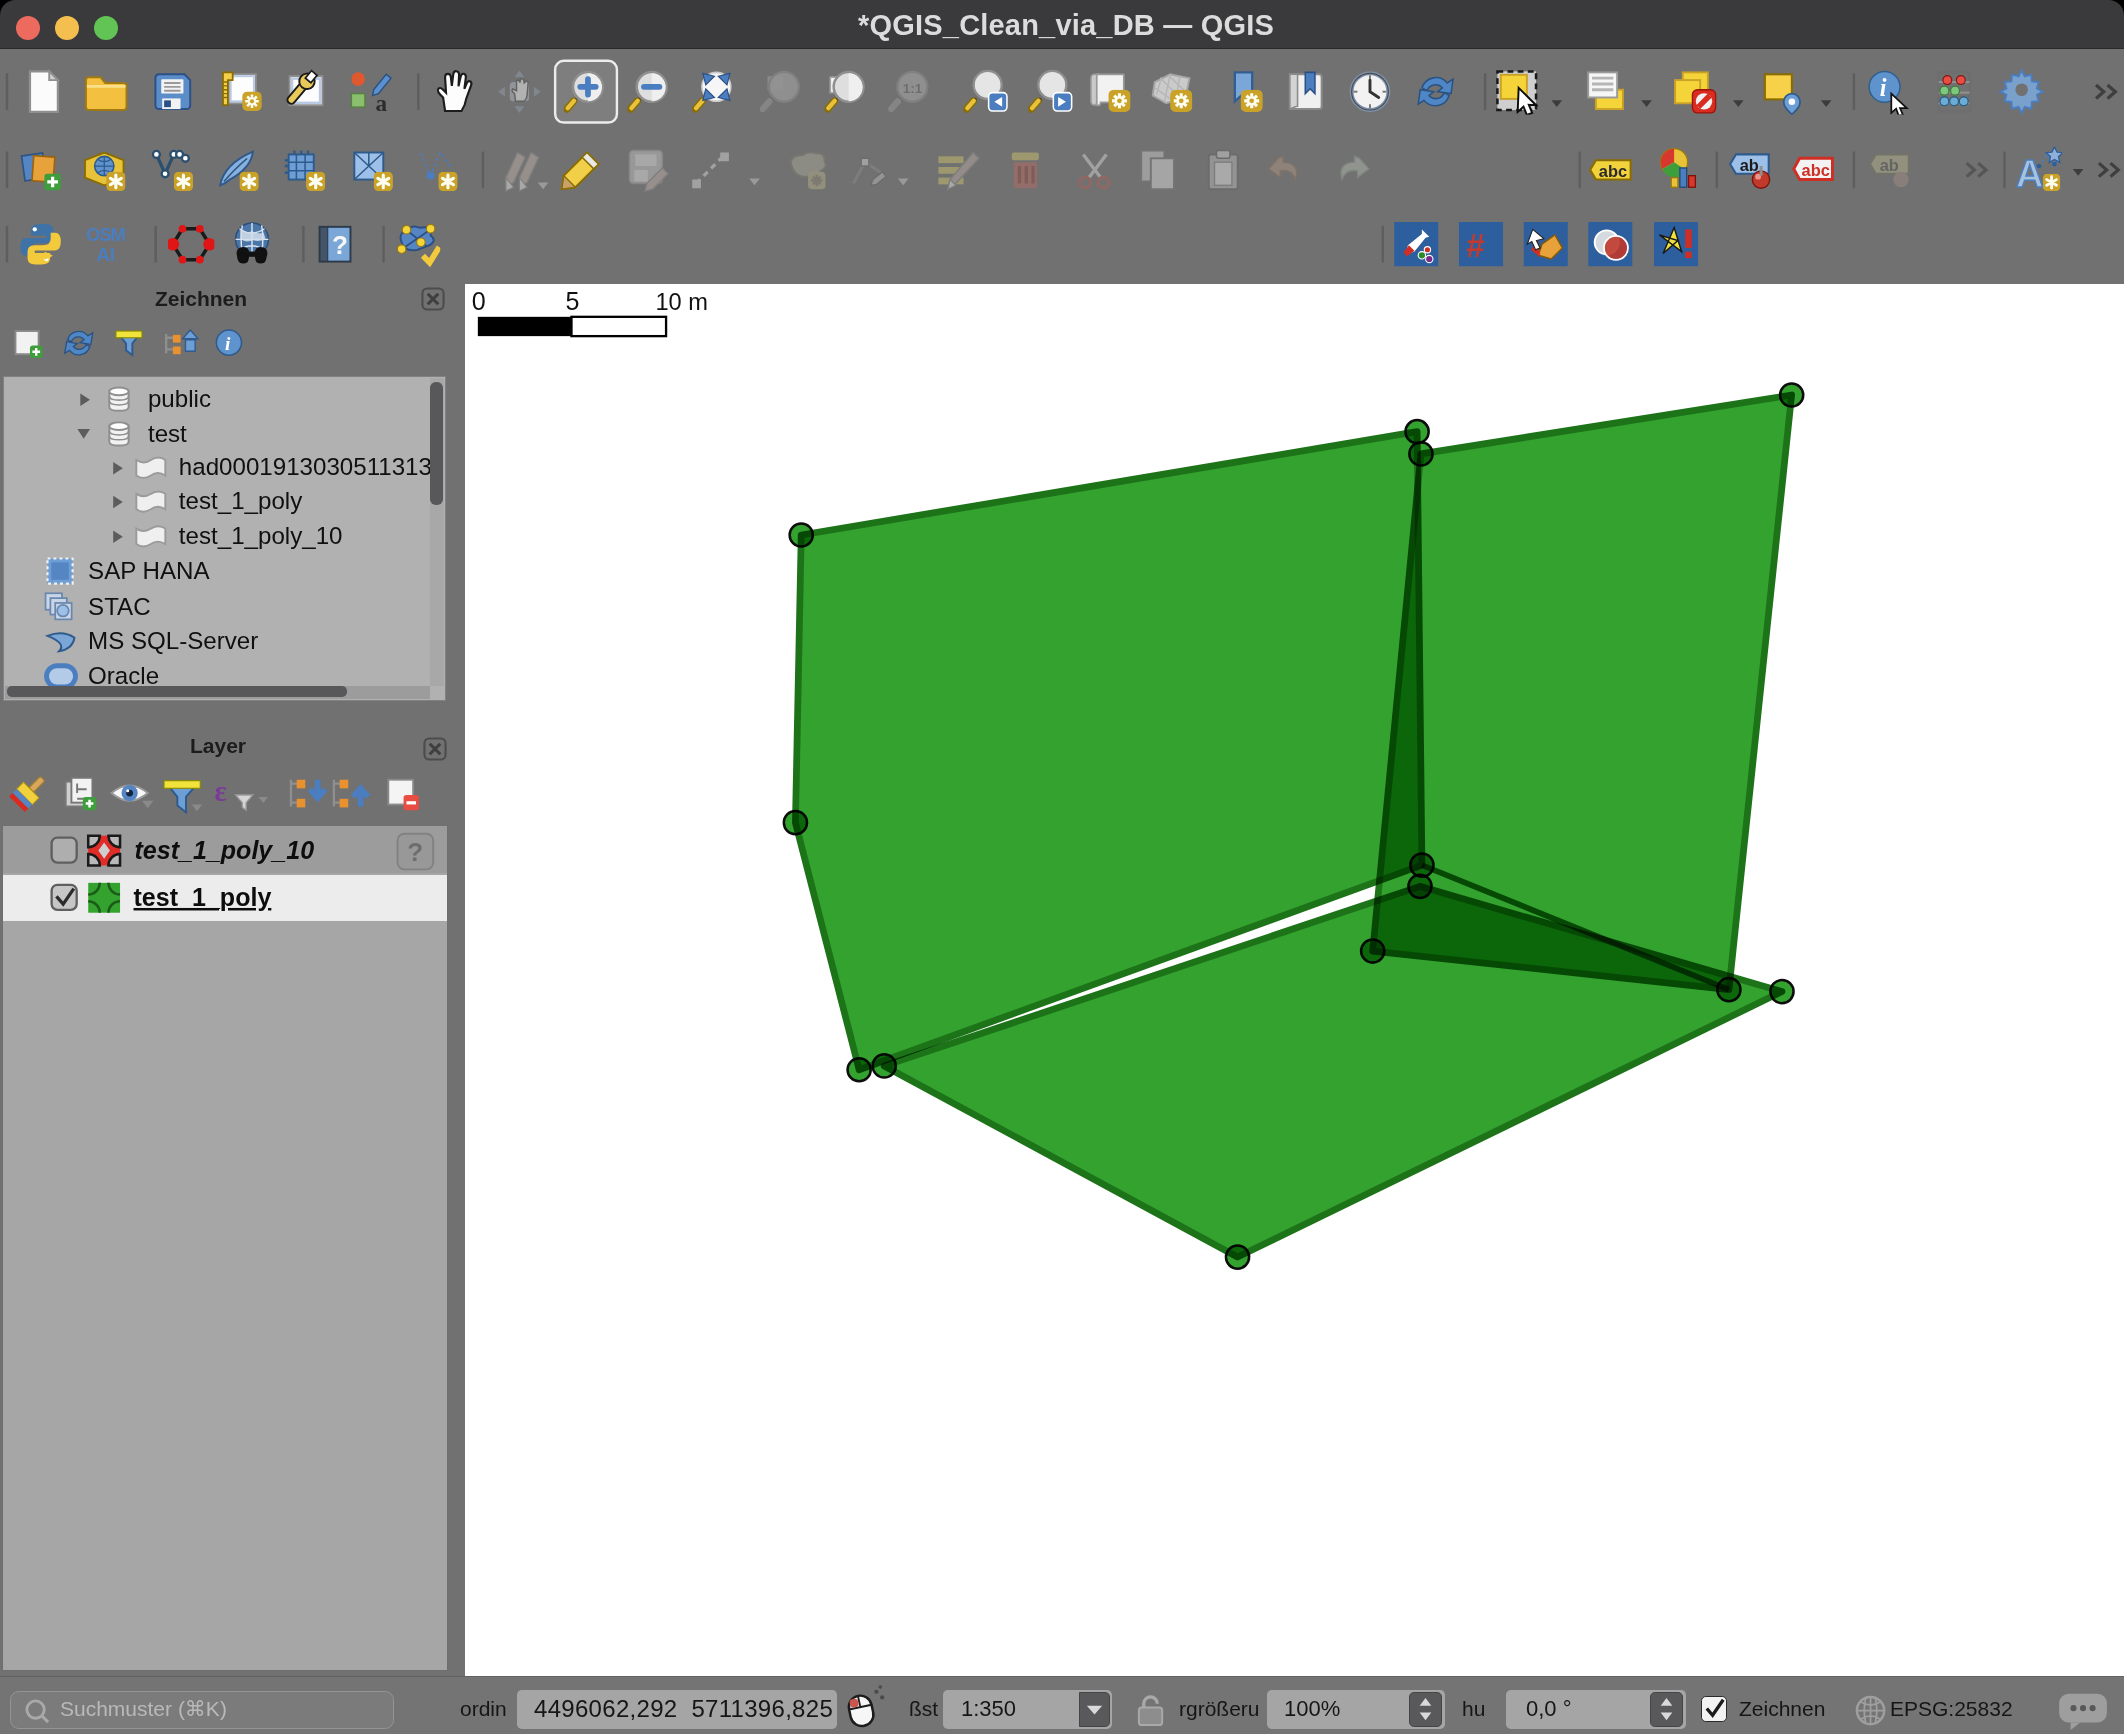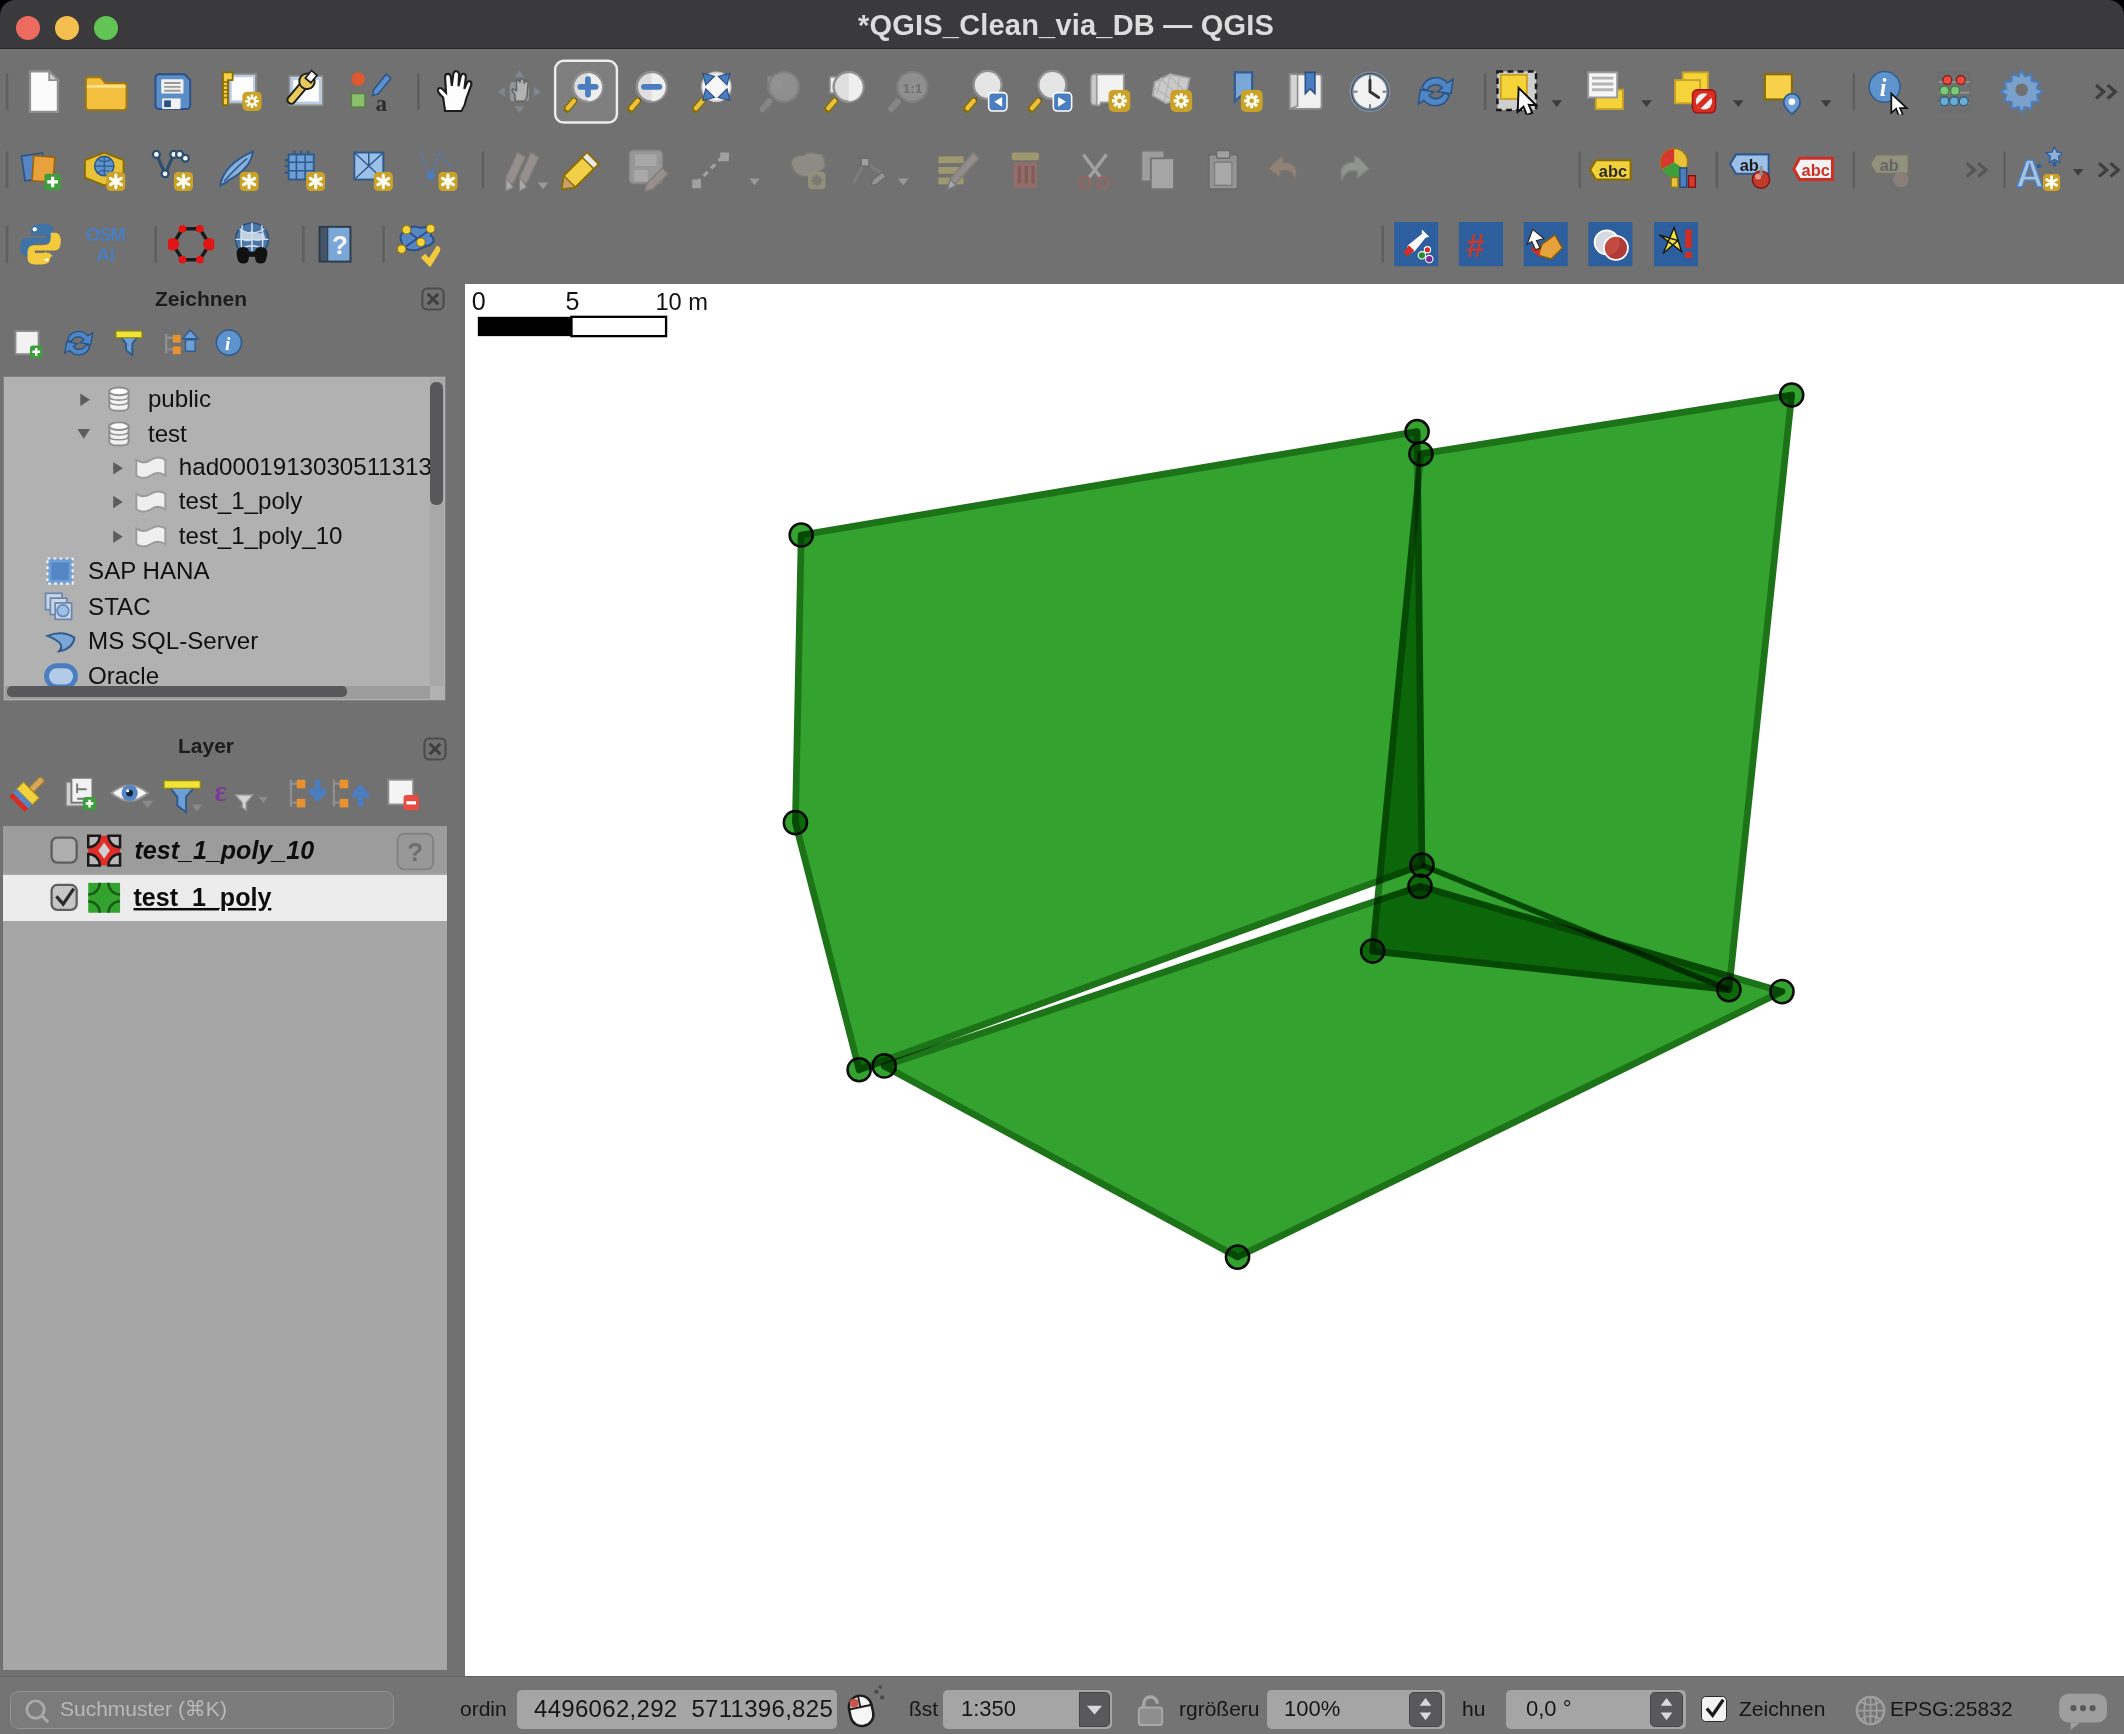--- a/index.html
+++ b/index.html
@@ -660,21 +660,21 @@
         <rect x="49" y="230" width="17" height="17"></rect>
         <rect x="54" y="235" width="17" height="17"></rect>
         <circle cx="62" cy="243" r="6" fill="#9cc0e8"></circle>
       </g>
       <text x="88" y="247" font-size="25" fill="#101010">STAC</text>
       <path d="M46 269 q16 -6 28 2 q-2 12 -16 14 q8 -8 -12 -16 z" fill="#7aa6d8" stroke="#2f5a8c" stroke-width="2"></path>
       <text x="88" y="283" font-size="25" fill="#101010">MS SQL-Server</text>
       <rect x="45" y="300" width="30" height="22" rx="11" fill="#b4cbe8" stroke="#4a7ec0" stroke-width="5"></rect>
       <text x="88" y="319" font-size="25" fill="#101010">Oracle</text>
     </svg>
-    <div class="abs panel-title" style="left:5px;top:734px;width:402px;text-align:center;">Layer</div>
+    <div class="abs panel-title" style="left:17px;top:734px;width:402px;text-align:center;">Layer</div>
     <svg class="abs" style="left:423px;top:737px;" width="24" height="24" viewBox="0 0 25 25">
       <rect x="1.5" y="1.5" width="22" height="22" rx="5" fill="none" stroke="#4c4c4c" stroke-width="2.2"></rect>
       <path d="M7 7 L18 18 M18 7 L7 18" stroke="#3f3f3f" stroke-width="3.2"></path>
     </svg>
     <svg class="abs" style="left:0;top:774px;" width="454" height="42" viewBox="0 0 470 44">
 <g transform="rotate(45 26 20)">
         <rect x="23" y="-2" width="7" height="17" rx="2" fill="#d8a85a" stroke="#9a7a3a" stroke-width="1.4"></rect>
         <rect x="15" y="15" width="23" height="10" fill="#f2d23c" stroke="#b89a10" stroke-width="1"></rect>
         <rect x="15" y="25" width="23" height="6" fill="#5585c2"></rect>
         <rect x="15" y="31" width="23" height="5" fill="#d92b20"></rect>

